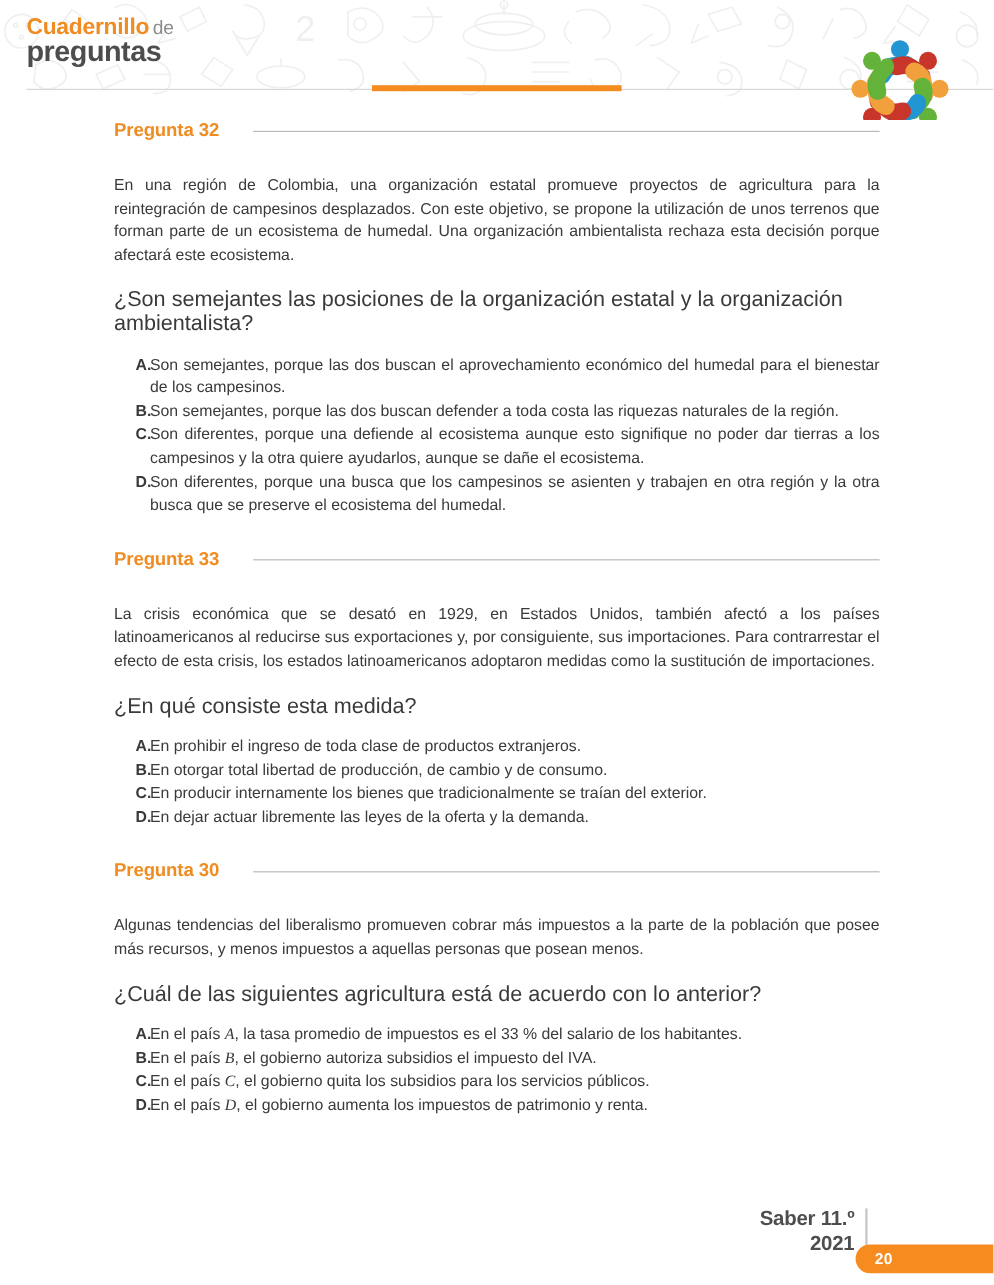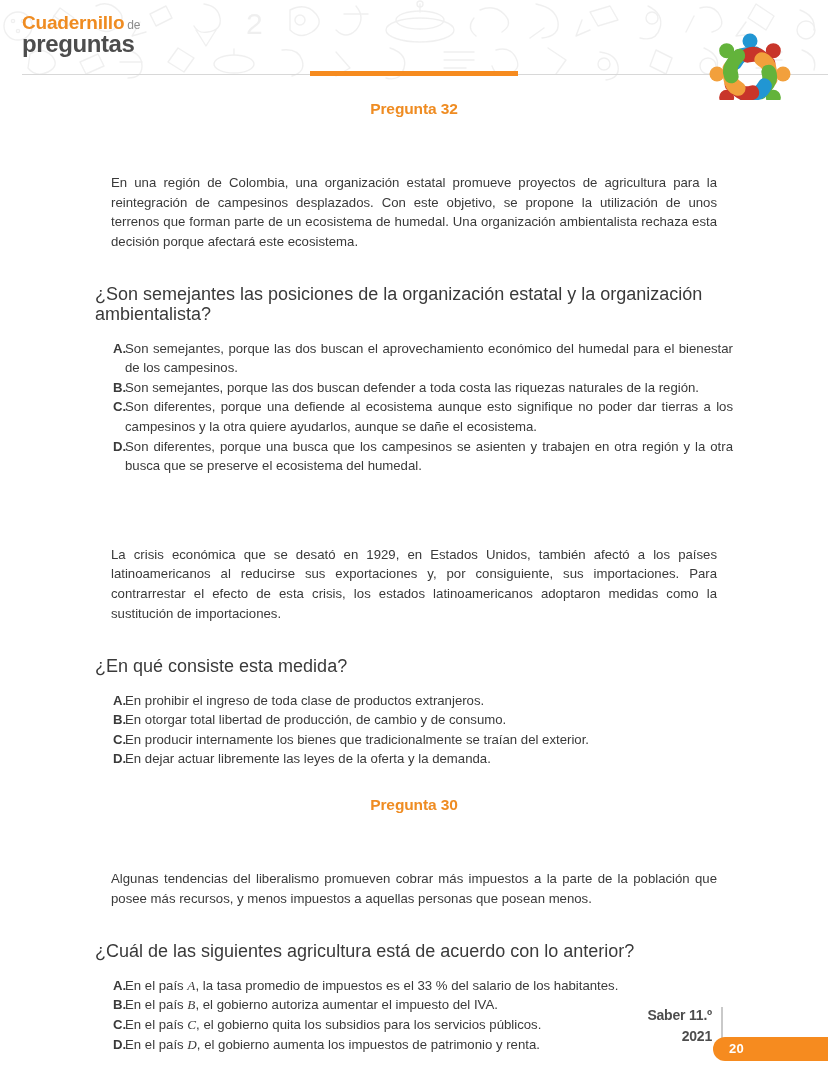--- a/index.html
+++ b/index.html
@@ -40,21 +40,21 @@
   }
   .brand-line1 {
     font-size: 19px;
     font-weight: bold;
     letter-spacing: -0.2px;
     white-space: nowrap;
   }
   .brand-cuadernillo { color: #ef8c22; }
   .brand-de {
     color: #8c8c8c;
-    font-size: 12px;
+    font-size: 16px;
     font-weight: normal;
     margin-left: 3px;
   }
   .brand-line2 {
     font-size: 24px;
     font-weight: bold;
     color: #4d4d4d;
     letter-spacing: -0.4px;
     margin-top: 0;
   }
@@ -95,43 +95,42 @@
   .content {
     position: relative;
     margin: 0 auto;
     width: 638px;
   }
 
   
   .q-head {
     display: flex;
     align-items: center;
-    gap: 12px;
+    gap: 28px;
     margin: 0;
-    flex-direction: column;
   }
   .q-head-label {
     color: #ef8c22;
     font-size: 15.5px;
     font-weight: bold;
     letter-spacing: -0.1px;
     white-space: nowrap;
   }
   .q-head-rule {
     flex: 1 1 auto;
     height: 1px;
     background: #b9b9b9;
   }
 
   .q-stem {
     font-size: 13.2px;
     line-height: 19.6px;
     text-align: justify;
     color: #3a3a3a;
-    margin: 16px;
+    margin: 0;
   }
   .q-prompt {
     font-size: 18px;
     line-height: 19.6px;
     color: #3a3a3a;
     margin: 0;
   }
 
   .options {
     list-style: none;
@@ -170,21 +169,21 @@
     left: 0;
     top: 1000px;
     width: 828px;
     height: 71px;
   }
   .footer-text {
     position: absolute;
     right: 116px;
     top: 5px;
     text-align: right;
-    font-size: 14px;
+    font-size: 17px;
     font-weight: bold;
     color: #4d4d4d;
     line-height: 21px;
     letter-spacing: -0.2px;
   }
   .footer-divider {
     position: absolute;
     right: 105px;
     top: 7px;
     width: 2px;
@@ -379,20 +378,24 @@
         <li class="option">
           <span class="option-letter">D.</span>
           <span class="option-text">Son diferentes, porque una busca que los campesinos se asienten y trabajen en otra región y la otra busca que se preserve el ecosistema del humedal.</span>
         </li>
       </ul>
     </div>
 
     <div class="sp-opts-head"></div>
 
     <div>
+      <div class="q-head">
+        <span class="q-head-label">Pregunta 33</span>
+        <span class="q-head-rule"></span>
+      </div>
       <div class="sp-head-stem"></div>
       <p class="q-stem">La crisis económica que se desató en 1929, en Estados Unidos, también afectó a los países latinoamericanos al reducirse sus exportaciones y, por consiguiente, sus importaciones. Para contrarrestar el efecto de esta crisis, los estados latinoamericanos adoptaron medidas como la sustitución de importaciones.</p>
       <div class="sp-stem-prompt"></div>
       <p class="q-prompt">¿En qué consiste esta medida?</p>
       <div class="sp-prompt-opts"></div>
       <ul class="options">
         <li class="option">
           <span class="option-letter">A.</span>
           <span class="option-text nojustify">En prohibir el ingreso de toda clase de productos extranjeros.</span>
         </li>
@@ -423,21 +426,21 @@
       <div class="sp-stem-prompt"></div>
       <p class="q-prompt">¿Cuál de las siguientes agricultura está de acuerdo con lo anterior?</p>
       <div class="sp-prompt-opts"></div>
       <ul class="options">
         <li class="option">
           <span class="option-letter">A.</span>
           <span class="option-text nojustify"><span>En el país </span><span class="italic-serif">A</span><span>, la tasa promedio de impuestos es el 33 % del salario de los habitantes.</span></span>
         </li>
         <li class="option">
           <span class="option-letter">B.</span>
-          <span class="option-text nojustify"><span>En el país </span><span class="italic-serif">B</span><span>, el gobierno autoriza aumentar el impuesto del IVA.</span></span>
+          <span class="option-text nojustify"><span>En el país </span><span class="italic-serif">B</span><span>, el gobierno autoriza subsidios el impuesto del IVA.</span></span>
         </li>
         <li class="option">
           <span class="option-letter">C.</span>
           <span class="option-text nojustify"><span>En el país </span><span class="italic-serif">C</span><span>, el gobierno quita los subsidios para los servicios públicos.</span></span>
         </li>
         <li class="option">
           <span class="option-letter">D.</span>
           <span class="option-text nojustify"><span>En el país </span><span class="italic-serif">D</span><span>, el gobierno aumenta los impuestos de patrimonio y renta.</span></span>
         </li>
       </ul>

